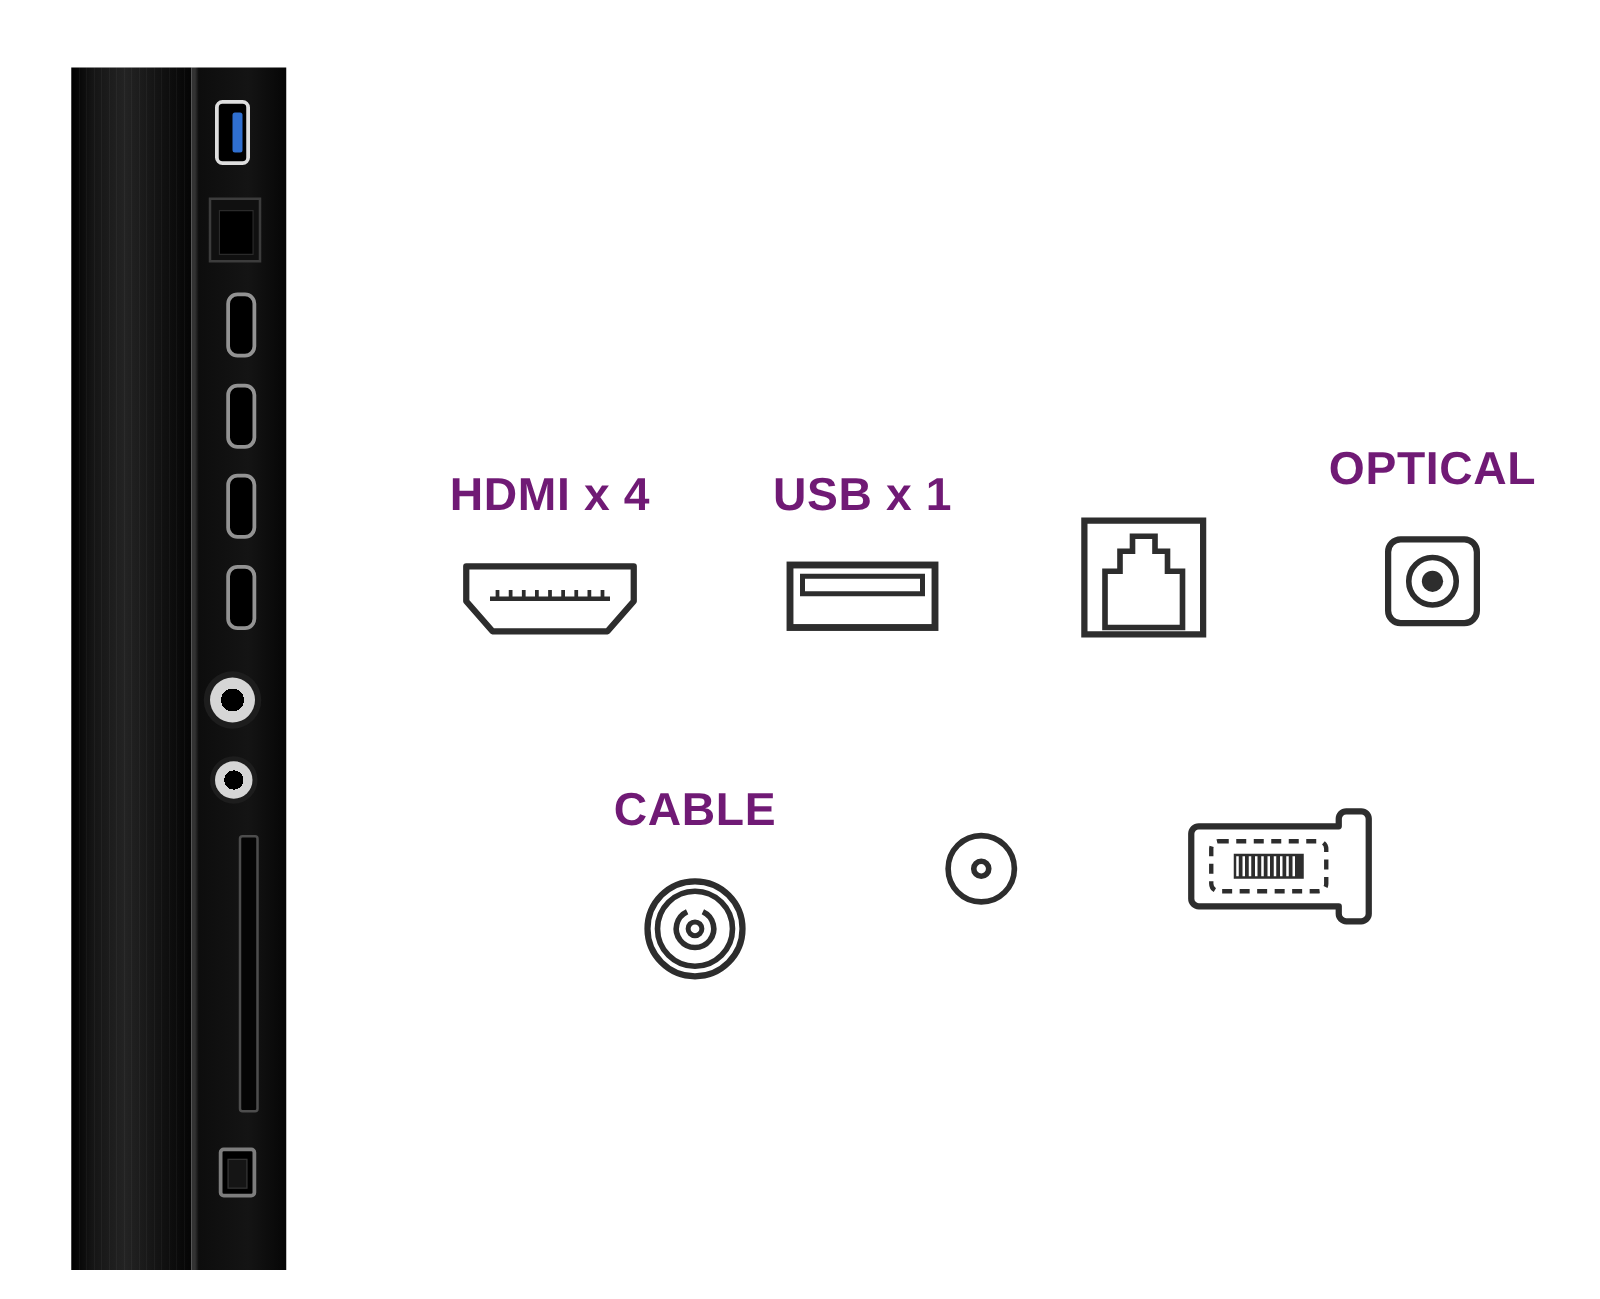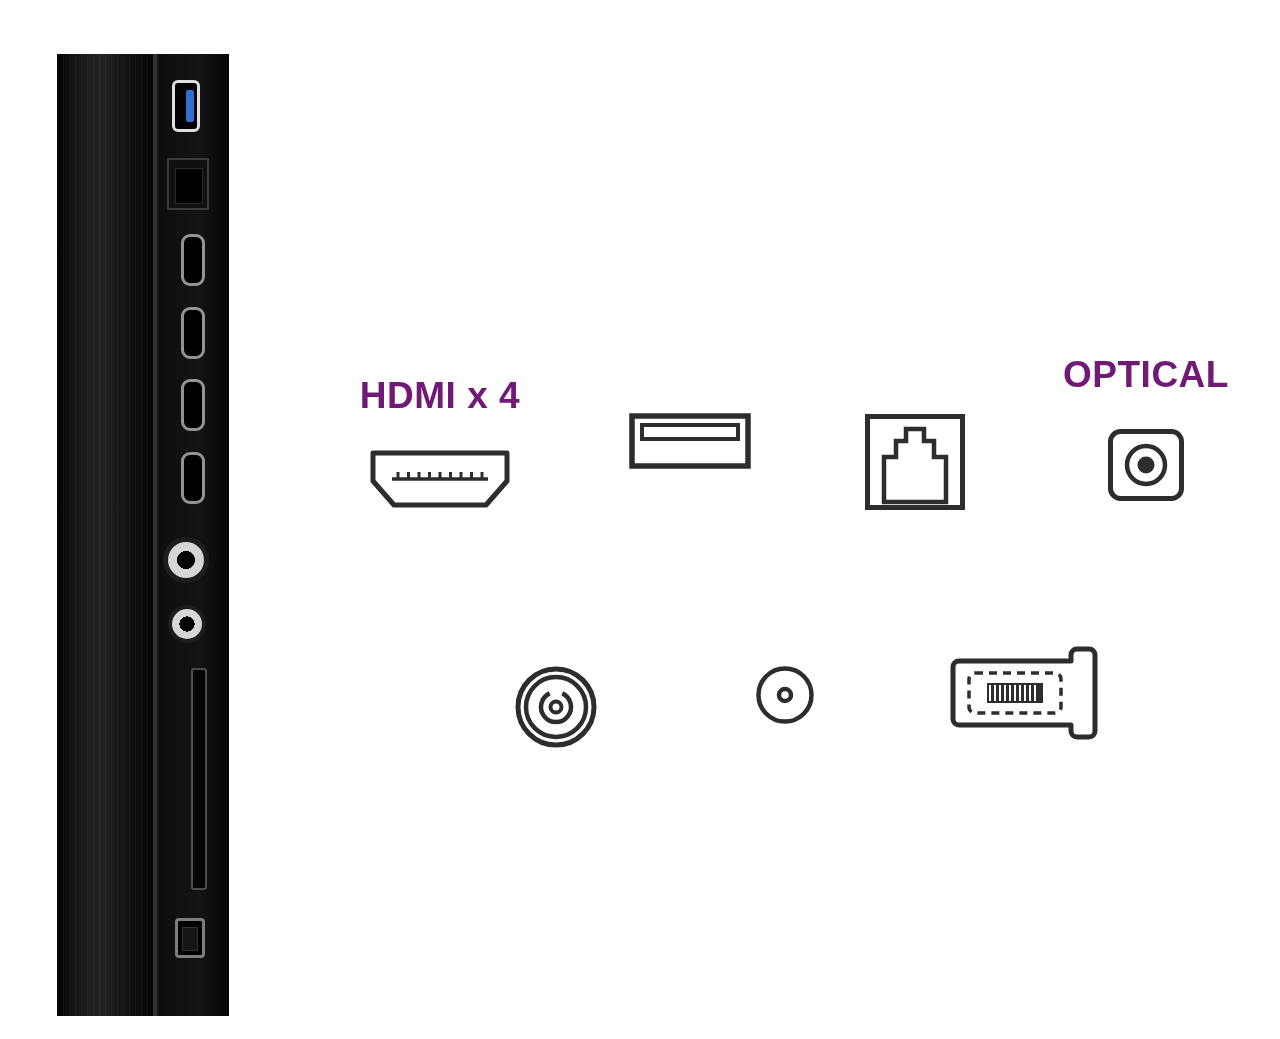--- a/index.html
+++ b/index.html
@@ -105,20 +105,21 @@
   <div class="legend-item li-hdmi">
     <div class="legend-label">HDMI x 4</div>
     <svg width="144" height="62" viewBox="0 0 144 62">
       <path class="ic" d="M5 5H139V33L118 57H26L5 33Z" stroke-width="5" stroke-linejoin="round"></path>
       <line class="ic" x1="24" y1="31" x2="120" y2="31" stroke-width="3.5"></line>
       <path class="ic" d="M30 24V31M40.5 24V31M51 24V31M61.5 24V31M72 24V31M82.5 24V31M93 24V31M103.5 24V31M114 24V31" stroke-width="3"></path>
     </svg>
   </div>
 
   <div class="legend-item li-usb">
+    <div class="legend-label">USB x 1</div>
     <svg width="124" height="58" viewBox="0 0 124 58">
       <rect class="ic" x="4" y="4" width="116" height="50" stroke-width="5.5"></rect>
       <rect class="ic" x="14" y="13" width="96" height="14" stroke-width="4"></rect>
     </svg>
   </div>
 
   <div class="legend-item li-lan">
     <svg width="104" height="100" viewBox="0 0 104 100">
       <rect class="ic" x="4.5" y="4.5" width="95" height="91" stroke-width="5"></rect>
       <path class="ic" d="M21 90V45H33V29H43V17H61V29H71V45H83V90Z" stroke-width="4.5"></path>
@@ -128,20 +129,21 @@
   <div class="legend-item li-optical">
     <div class="legend-label">OPTICAL</div>
     <svg width="80" height="76" viewBox="0 0 80 76">
       <rect class="ic" x="4.5" y="4.5" width="71" height="67" rx="10" stroke-width="5"></rect>
       <circle class="ic" cx="40" cy="38" r="19" stroke-width="4.5"></circle>
       <circle cx="40" cy="38" r="8.5" fill="#2d2d2d"></circle>
     </svg>
   </div>
 
   <div class="legend-item li-cable">
+    <div class="legend-label">CABLE</div>
     <svg width="86" height="86" viewBox="0 0 86 86">
       <circle class="ic" cx="43" cy="43" r="38" stroke-width="5"></circle>
       <circle class="ic" cx="43" cy="43" r="30" stroke-width="4.5"></circle>
       <path class="ic" d="M49.3 29.4A15 15 0 1 1 36.7 29.4" stroke-width="4.5"></path>
       <circle class="ic" cx="43" cy="43" r="5.5" stroke-width="4"></circle>
     </svg>
   </div>
 
   <div class="legend-item li-satellite">
     <svg width="62" height="62" viewBox="0 0 62 62">

